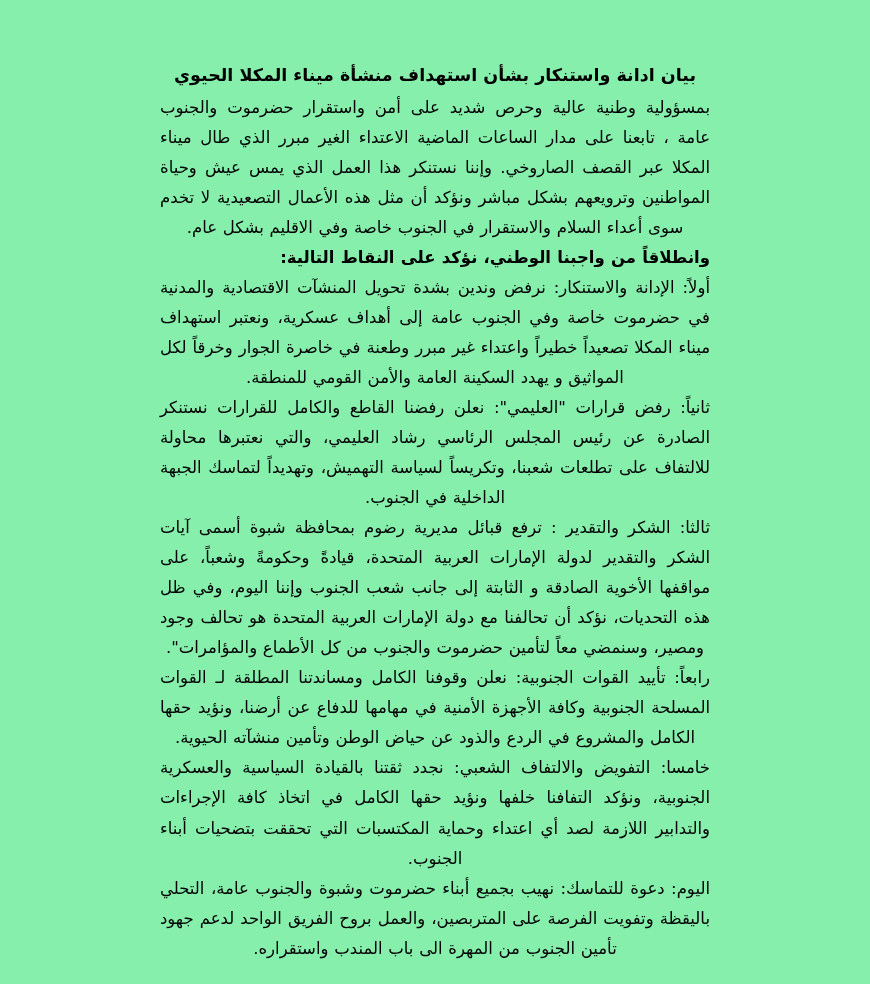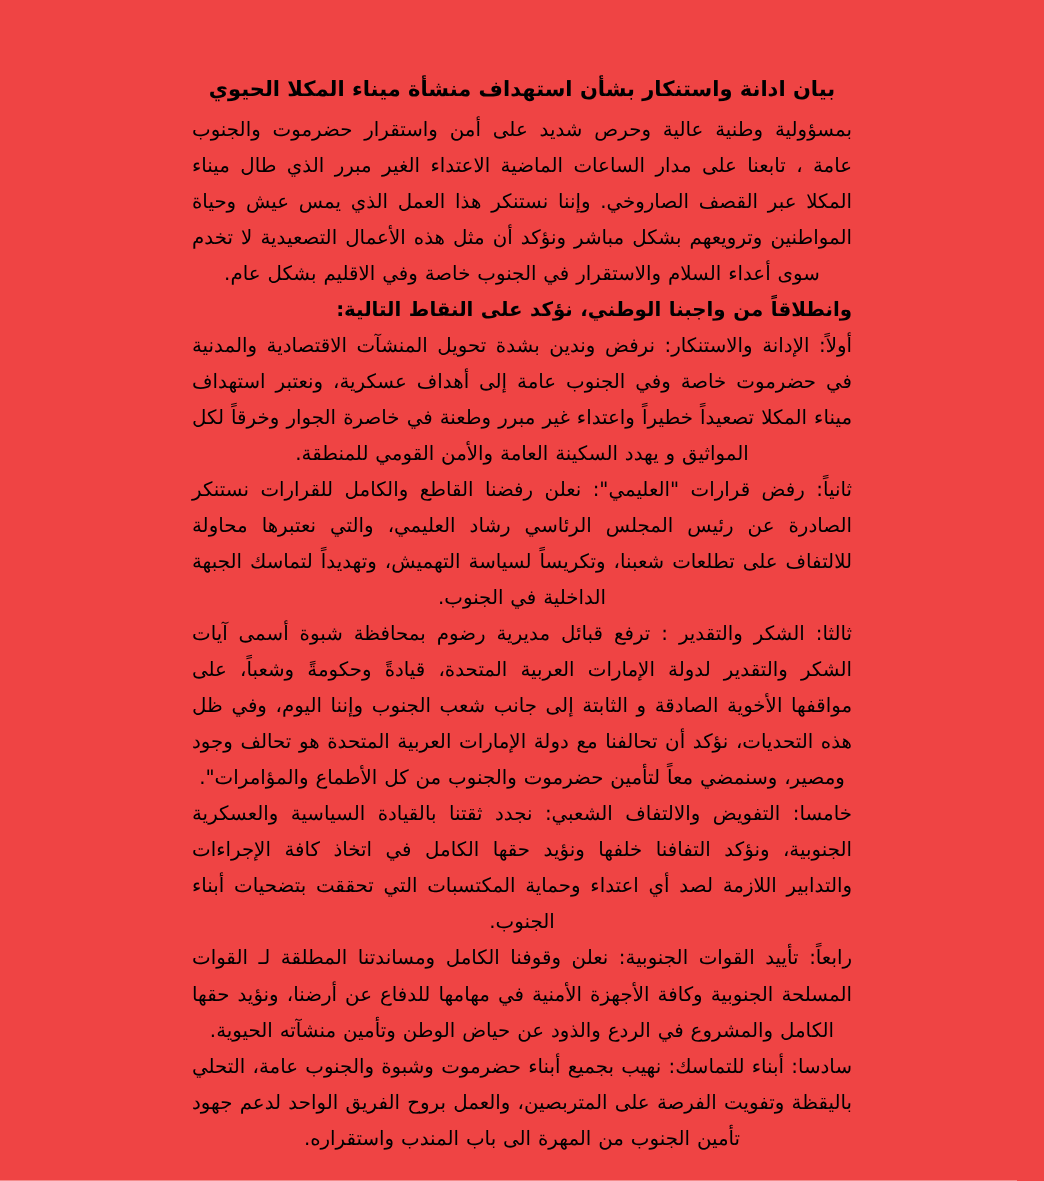--- a/index.html
+++ b/index.html
@@ -12,21 +12,21 @@
     width: 870px;
     height: 984px;
     overflow: hidden;
     font-family: "DejaVu Sans", "Liberation Sans", sans-serif;
     color: #000000;
   }
   .page {
     position: relative;
     width: 870px;
     height: 984px;
-    background: #ef4444;
+    background: #86efac;
     box-sizing: border-box;
     padding: 62px 160px 0 160px;
     direction: rtl;
     text-align: right;
   }
   .doc-title {
     font-size: 17.5px;
     font-weight: bold;
     text-align: center;
     line-height: 1.55;
@@ -70,24 +70,24 @@
 
   <p class="para">
     <span class="lead-bold">ثانياً: رفض قرارات "العليمي":</span><span class="tail"> نعلن رفضنا القاطع والكامل للقرارات نستنكر الصادرة عن رئيس المجلس الرئاسي رشاد العليمي، والتي نعتبرها محاولة للالتفاف على تطلعات شعبنا، وتكريساً لسياسة التهميش، وتهديداً لتماسك الجبهة الداخلية في الجنوب.</span>
   </p>
 
   <p class="para">
     <span class="lead-bold">ثالثا: الشكر والتقدير :</span><span class="tail"> ترفع قبائل مديرية رضوم بمحافظة شبوة  أسمى آيات الشكر والتقدير لدولة الإمارات العربية المتحدة، قيادةً وحكومةً وشعباً، على مواقفها الأخوية الصادقة و الثابتة إلى جانب شعب الجنوب وإننا اليوم، وفي ظل هذه التحديات، نؤكد أن تحالفنا مع  دولة الإمارات العربية المتحدة هو تحالف وجود ومصير، وسنمضي معاً لتأمين حضرموت والجنوب من كل الأطماع والمؤامرات".</span>
   </p>
 
   <p class="para">
+    <span class="lead-bold">رابعاً: تأييد القوات الجنوبية:</span><span class="tail"> نعلن وقوفنا الكامل ومساندتنا المطلقة لـ القوات المسلحة الجنوبية وكافة الأجهزة الأمنية في مهامها للدفاع عن أرضنا، ونؤيد حقها الكامل والمشروع في الردع والذود عن حياض الوطن وتأمين منشآته الحيوية.</span>
+  </p>
+
+  <p class="para">
     <span class="lead-bold">خامسا: التفويض والالتفاف الشعبي:</span><span class="tail"> نجدد ثقتنا بالقيادة السياسية والعسكرية الجنوبية، ونؤكد التفافنا خلفها ونؤيد حقها الكامل في اتخاذ كافة الإجراءات والتدابير اللازمة لصد أي اعتداء وحماية المكتسبات التي تحققت بتضحيات أبناء الجنوب.</span>
   </p>
 
   <p class="para">
-    <span class="lead-bold">رابعاً: تأييد القوات الجنوبية:</span><span class="tail"> نعلن وقوفنا الكامل ومساندتنا المطلقة لـ القوات المسلحة الجنوبية وكافة الأجهزة الأمنية في مهامها للدفاع عن أرضنا، ونؤيد حقها الكامل والمشروع في الردع والذود عن حياض الوطن وتأمين منشآته الحيوية.</span>
-  </p>
-
-  <p class="para">
-    <span class="lead-bold">سادسا: أبناء للتماسك:</span><span class="tail"> نهيب بجميع أبناء حضرموت وشبوة والجنوب عامة، التحلي باليقظة وتفويت الفرصة على المتربصين، والعمل بروح الفريق الواحد لدعم جهود تأمين الجنوب من المهرة الى باب المندب  واستقراره.</span>
+    <span class="lead-bold">اليوم: دعوة للتماسك:</span><span class="tail"> نهيب بجميع أبناء حضرموت وشبوة والجنوب عامة، التحلي باليقظة وتفويت الفرصة على المتربصين، والعمل بروح الفريق الواحد لدعم جهود تأمين الجنوب من المهرة الى باب المندب  واستقراره.</span>
   </p>
 
 </div>
 
 </body></html>

